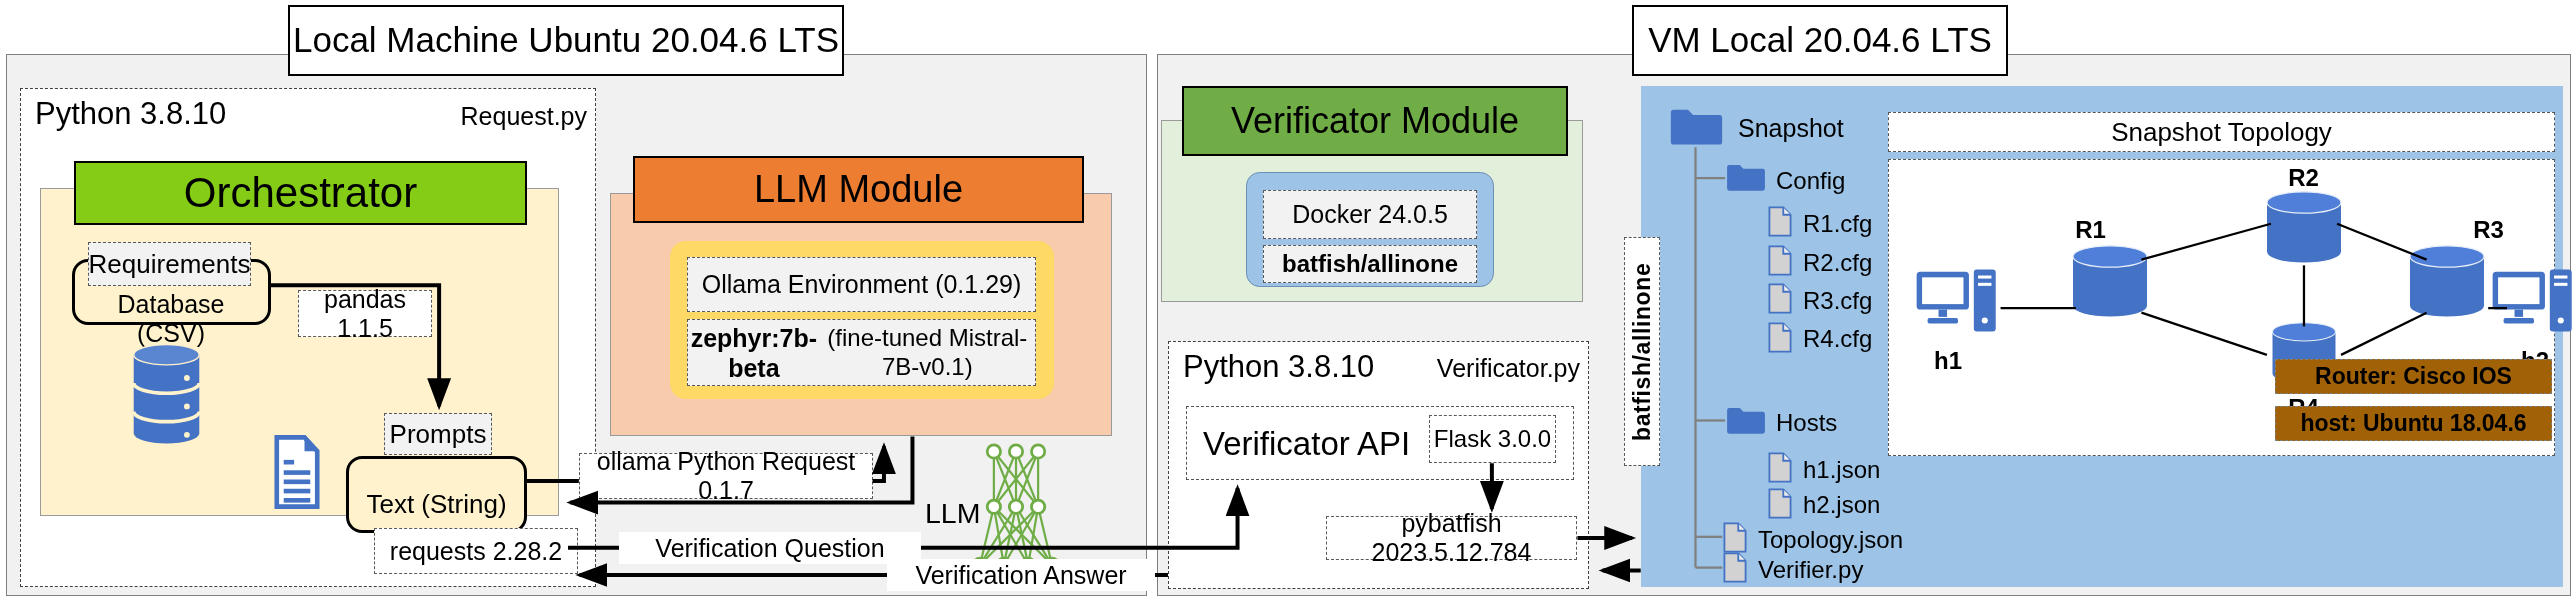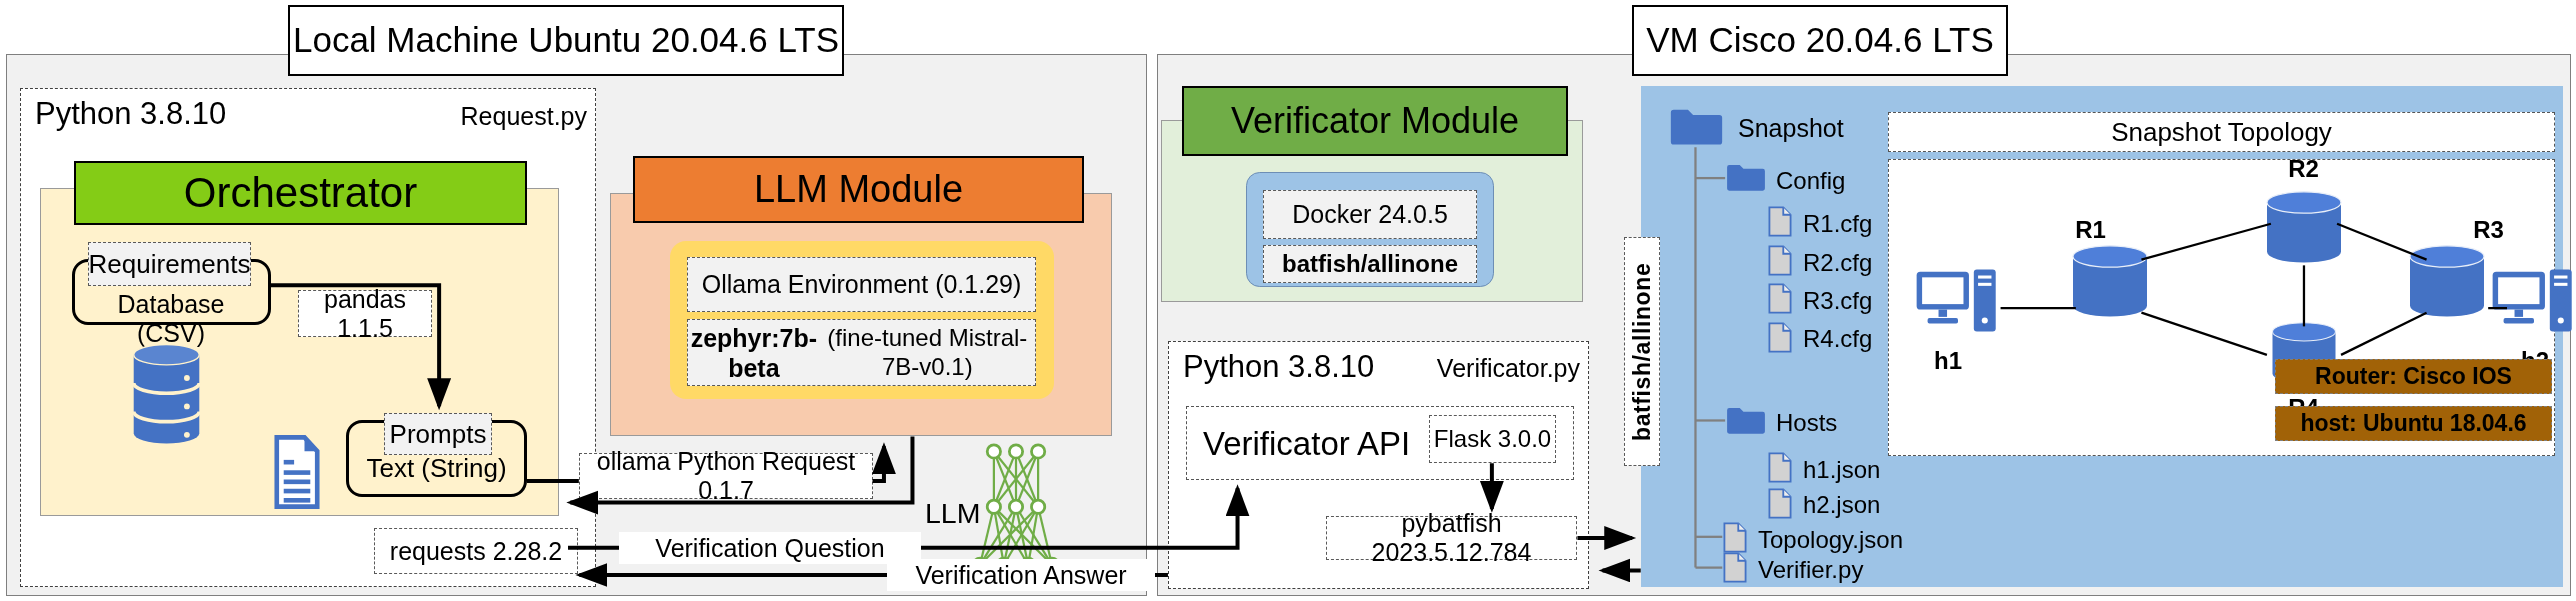--- a/index.html
+++ b/index.html
@@ -57,21 +57,21 @@
     <path d="M5,94 a45,14 0 0 0 90,0" fill="none" stroke="#FFF2CC" stroke-width="5"></path>
     <circle cx="78" cy="48" r="4" fill="#FFF2CC"></circle>
       <circle cx="78" cy="87" r="4" fill="#FFF2CC"></circle>
       <circle cx="78" cy="126" r="4" fill="#FFF2CC"></circle>
   </svg>
 
   <div class="abs dash whitelab" style="left:298px;top:290px;width:134px;height:47px;font-size:25px;">
     <span>pandas 1.1.5</span>
   </div>
 
-  <div class="abs rounded-thick" style="left:346px;top:420px;width:181px;height:77px;display:flex;align-items:flex-end;justify-content:center;">
+  <div class="abs rounded-thick" style="left:346px;top:456px;width:181px;height:77px;display:flex;align-items:flex-end;justify-content:center;">
     <span style="font-size:26px;margin-bottom:10.3px;">Text (String)</span>
   </div>
   <div class="abs dash graylab" style="left:384px;top:413px;width:108px;height:42px;font-size:26px;z-index:6;">
     <span>Prompts</span>
   </div>
 
   <svg class="icon" style="left:271px;top:433px;" width="52" height="78" viewBox="0 0 90 130">
     <path d="M10,5 h48 l22,24 v96 h-70 z" fill="#ffffff" stroke="#4472C4" stroke-width="8"></path>
     <path d="M58,5 l22,24 h-22 z" fill="#4472C4"></path>
     <line x1="22" y1="48" x2="40" y2="48" stroke="#4472C4" stroke-width="8"></line>
@@ -144,21 +144,21 @@
 
   <div class="abs flowlab" style="left:887px;top:559px;width:268px;height:32px;">
     <span>Verification Answer</span>
   </div>
   <div class="abs flowlab" style="left:619px;top:532px;width:302px;height:32px;">
     <span>Verification Question</span>
   </div>
 
   <div class="abs outer" style="left:1157px;top:54px;width:1414px;height:542px;"></div>
   <div class="abs titlebox" style="left:1632px;top:4.6px;width:376px;height:71px;">
-    <span>VM Cisco 20.04.6 LTS</span>
+    <span>VM Local 20.04.6 LTS</span>
   </div>
 
   <div class="abs body-fill" style="left:1161px;top:120px;width:422px;height:182px;background:#E2EFDA;"></div>
   <div class="abs hdr" style="left:1182px;top:86px;width:386px;height:70px;background:#70AD47;font-size:36px;">
     <span>Verificator Module</span>
   </div>
   <div class="abs" style="left:1246px;top:172px;width:248px;height:115px;background:#9DC3E6;border:1.1px solid #6d8eb5;border-radius:13.7px;z-index:3;"></div>
   <div class="abs dash graylab" style="left:1263px;top:190px;width:214px;height:49px;font-size:25px;">
     <span>Docker 24.0.5</span>
   </div>
@@ -248,21 +248,21 @@
       <path d="M44,4 v20 h20" fill="#eeeeee" stroke="#4472C4" stroke-width="5"></path>
   </svg>
   <div class="treelab" style="left:1758px;top:556px;">Verifier.py</div>
 
   <div class="abs" style="left:1888px;top:112px;width:667px;height:40px;background:#fff;border:1.7px dashed #555;display:flex;align-items:center;justify-content:center;z-index:5;">
     <span style="font-size:26px;">Snapshot Topology</span>
   </div>
   <div class="abs" style="left:1888px;top:159px;width:667px;height:297px;background:#fff;border:1.7px dashed #555;z-index:5;"></div>
 
   <div class="nodelab" style="left:2062px;top:216px;width:57px;">R1</div>
-  <div class="nodelab" style="left:2275px;top:155px;width:57px;">R2</div>
+  <div class="nodelab" style="left:2275px;top:164px;width:57px;">R2</div>
   <div class="nodelab" style="left:2460px;top:216px;width:57px;">R3</div>
   <div class="nodelab" style="left:2275px;top:394px;width:57px;">R4</div>
   <div class="nodelab" style="left:1925px;top:347px;width:46px;">h1</div>
   <div class="nodelab" style="left:2512px;top:347px;width:46px;">h2</div>
 
   <div class="abs note" style="left:2275px;top:359px;width:277px;height:35px;">
     <span>Router: Cisco IOS</span>
   </div>
   <div class="abs note" style="left:2275px;top:406px;width:277px;height:35px;">
     <span>host: Ubuntu 18.04.6</span>

